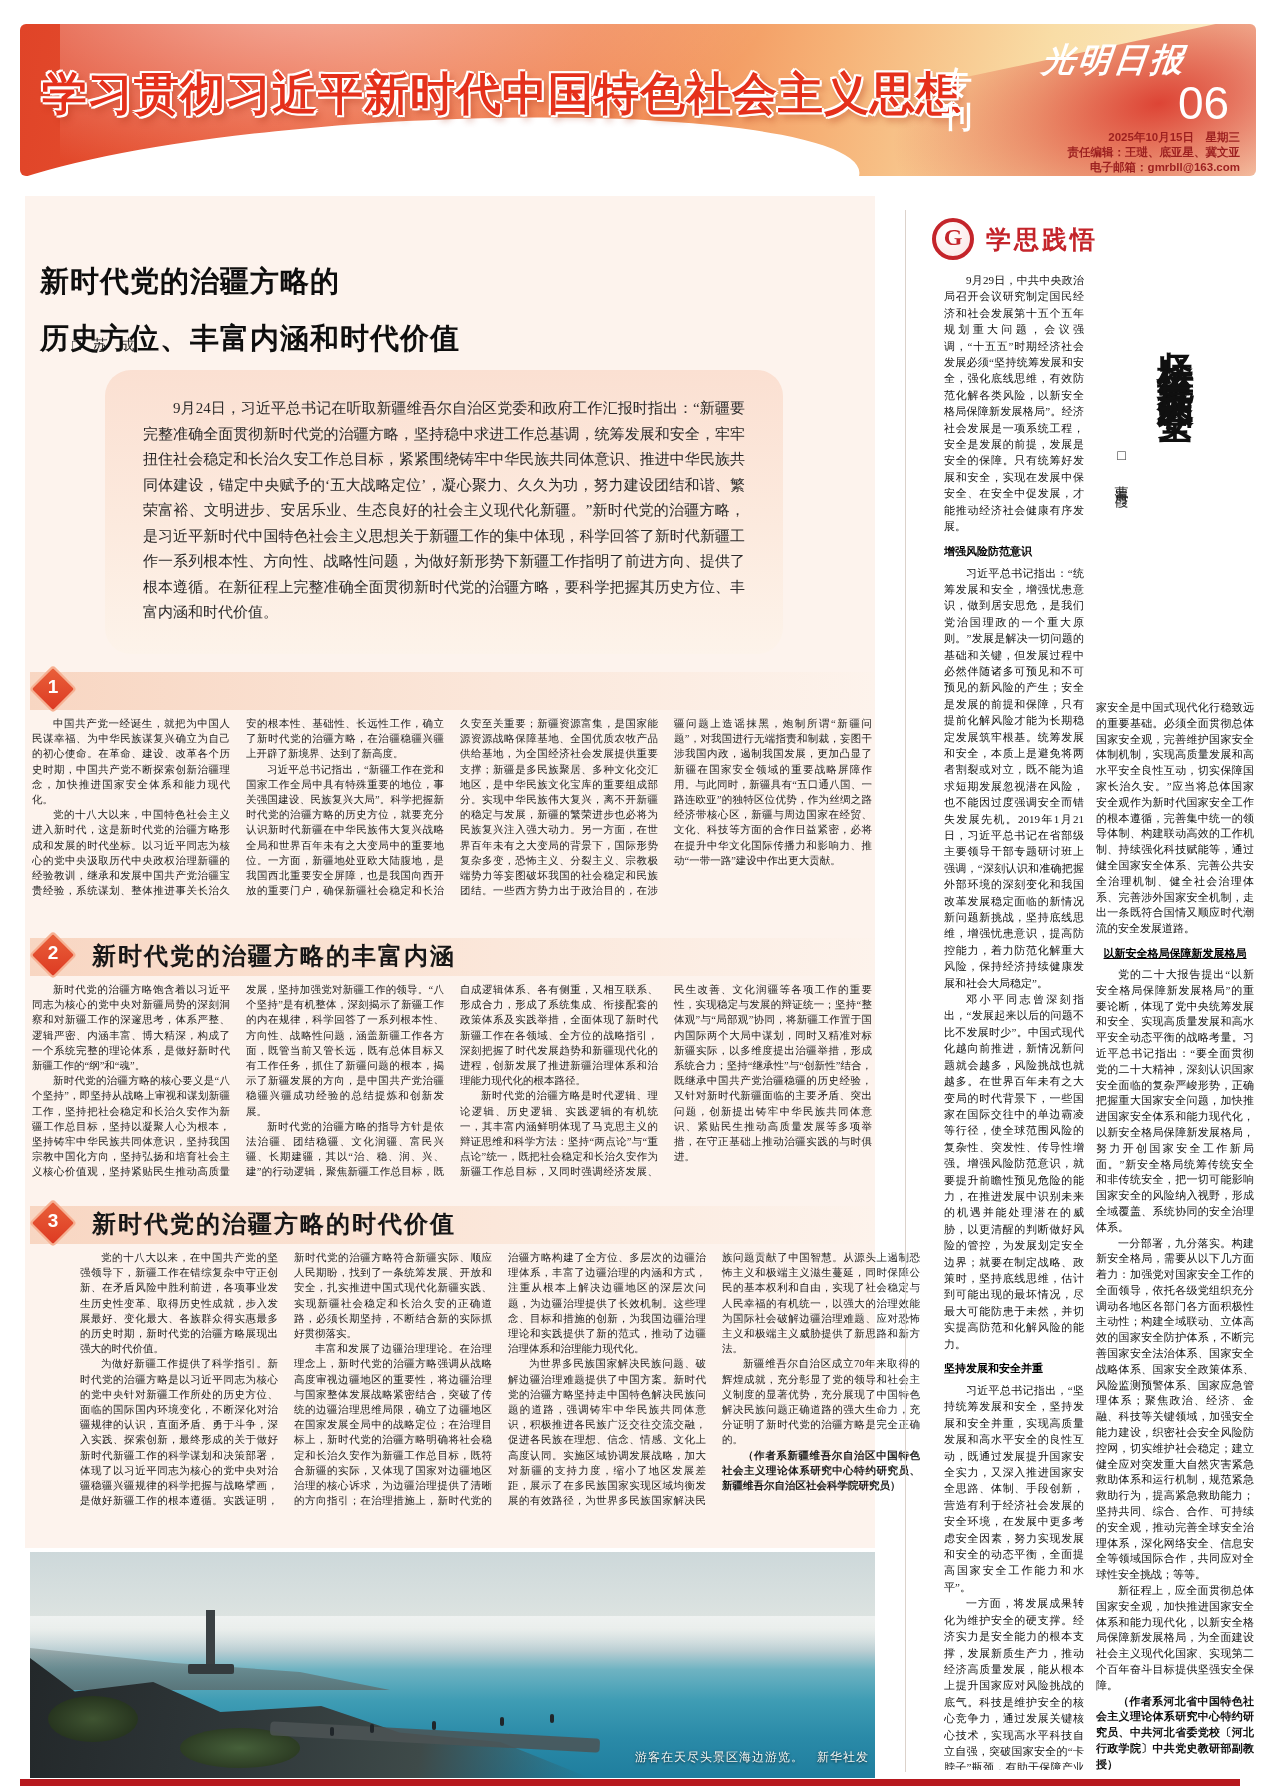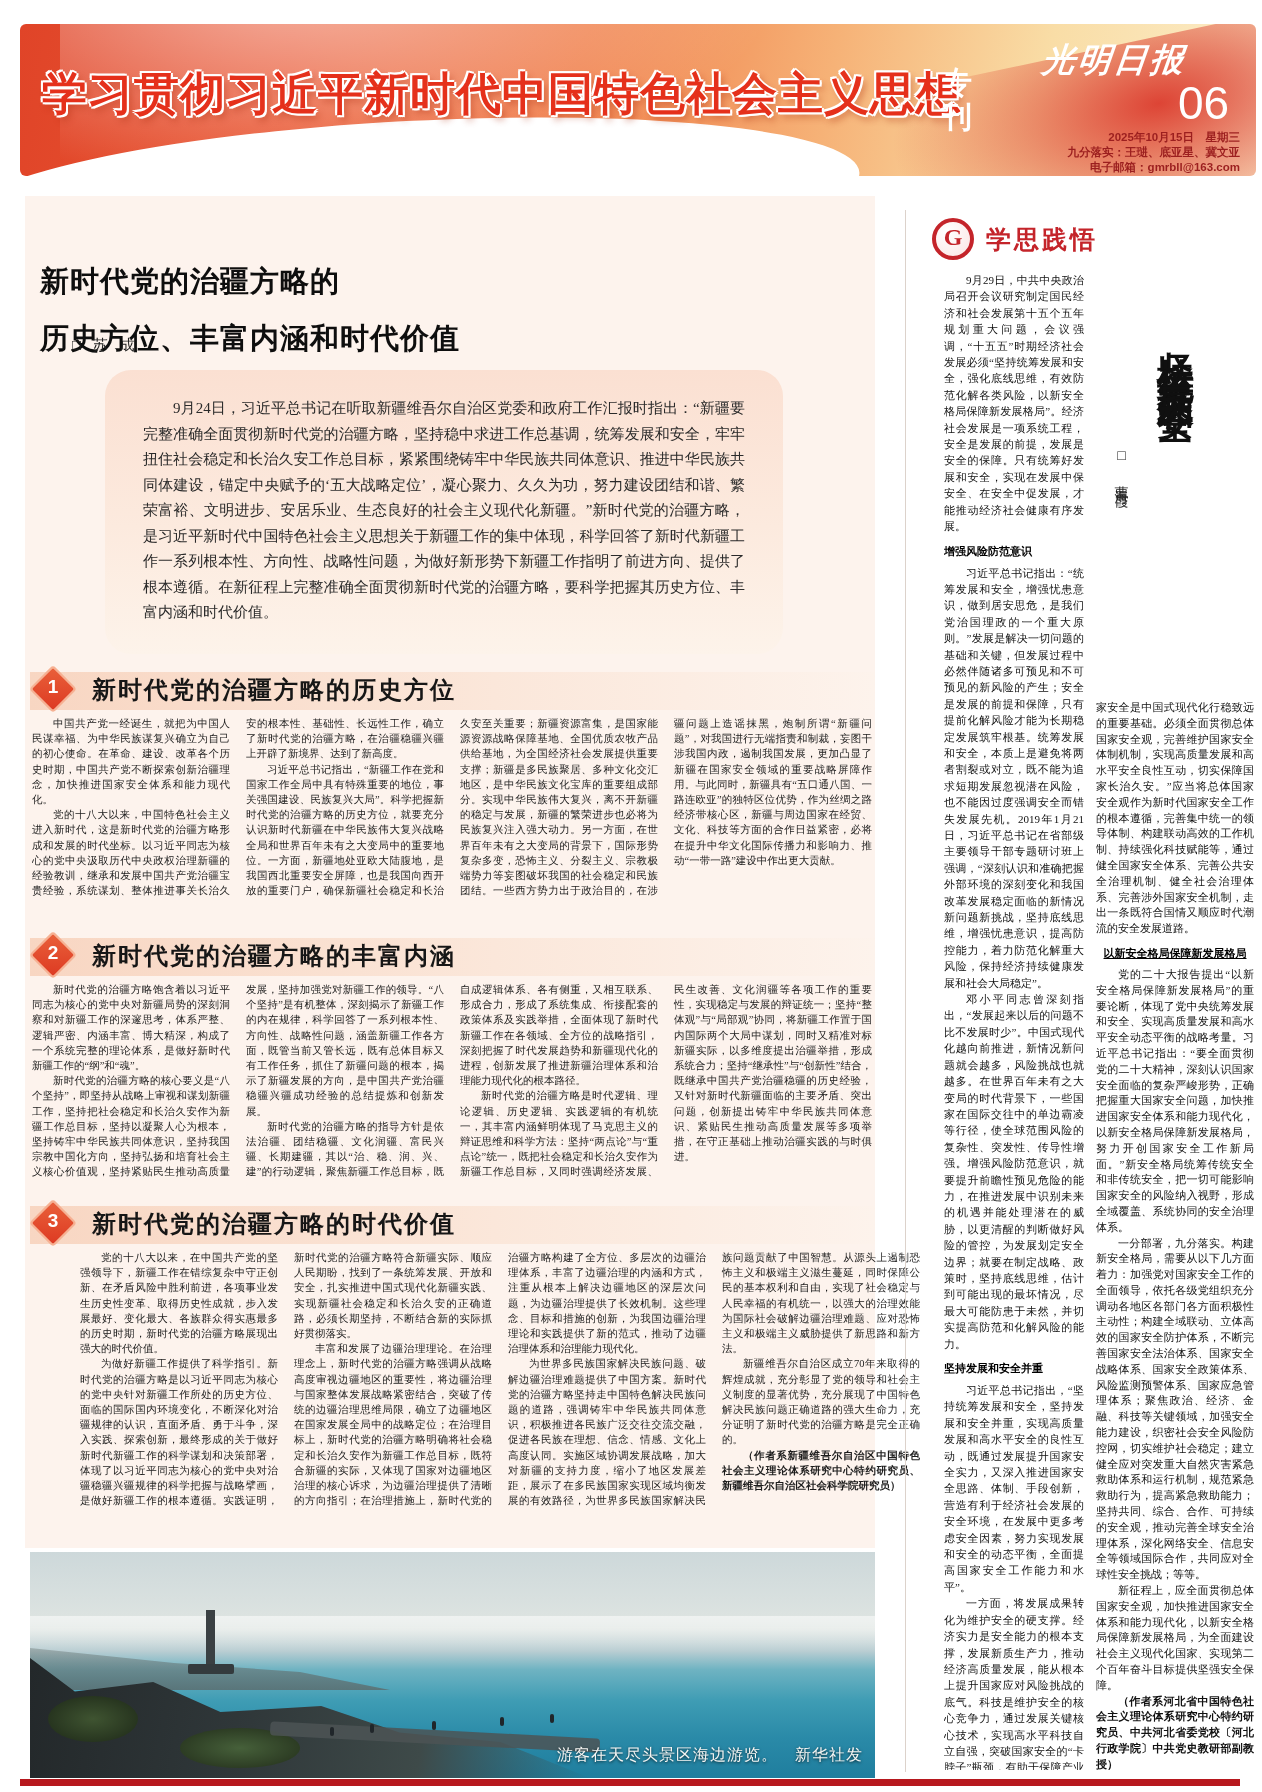--- a/index.html
+++ b/index.html
@@ -63,21 +63,21 @@
   .photo .rocks{position:absolute;left:0;bottom:0;width:560px;height:120px;
     background:linear-gradient(100deg,#23282a 0%,#30383a 40%,#3e4a49 70%,rgba(62,74,73,0) 100%);
     clip-path:polygon(0 0,8% 28%,22% 20%,34% 45%,52% 40%,66% 62%,84% 70%,100% 100%,0 100%);}
   .photo .shrub1{position:absolute;left:18px;bottom:36px;width:90px;height:46px;border-radius:50%;
     background:radial-gradient(ellipse,#3f5431,#27351f 70%);}
   .photo .shrub2{position:absolute;left:150px;bottom:10px;width:120px;height:40px;border-radius:50%;
     background:radial-gradient(ellipse,#46603a,#2b3a22 75%);}
   .photo .walkway{position:absolute;left:240px;bottom:34px;width:330px;height:14px;background:#4c5355;
     transform:rotate(3deg);border-radius:4px;opacity:.85;}
   .photo .person{position:absolute;width:4px;height:9px;background:#20262a;border-radius:2px;}
-  .photo .caption{position:absolute;right:12px;bottom:12px;font-size:16px;letter-spacing:1px;
+  .photo .caption{position:absolute;right:6px;bottom:12px;font-size:12px;letter-spacing:1px;
     color:#f6f6f4;text-shadow:0 1px 3px rgba(0,0,0,.75);}
   
   .divider-v{position:absolute;left:905px;top:210px;width:1px;height:1562px;background:#dcd2cb;}
   .sidebar-badge{position:absolute;left:932px;top:218px;display:flex;align-items:center;}
   .badge-g{width:34px;height:34px;border:4px solid #c4242a;border-radius:50%;color:#c4242a;
     font-family:"Liberation Serif",serif;font-weight:bold;font-size:24px;line-height:30px;text-align:center;
     background:radial-gradient(circle at 35% 30%,#fff,#fbe4e2);}
   .badge-text{margin-left:12px;font-family:"Liberation Sans",sans-serif;font-weight:bold;
     font-size:25px;color:#c4242a;letter-spacing:3px;}
   .side-col{position:absolute;text-align:justify;color:#111;overflow:hidden;}
@@ -106,41 +106,40 @@
     <div class="swoosh"></div>
     <div class="banner-title">学习贯彻习近平新时代中国特色社会主义思想</div>
     <div class="banner-tag">
       <div>专</div>
       <div>刊</div>
     </div>
     <div class="paper-name">光明日报</div>
     <div class="page-number">06</div>
     <div class="masthead-info">
       <div>2025年10月15日　星期三</div>
-      <div>九分落实：王琎、底亚星、冀文亚</div>
+      <div>责任编辑：王琎、底亚星、冀文亚</div>
       <div>电子邮箱：gmrbll@163.com</div>
     </div>
   </div>
 
   <div class="article-bg"></div>
 
   <div class="headline">
     <div>新时代党的治疆方略的</div>
     <div>历史方位、丰富内涵和时代价值</div>
   </div>
   <div class="author-line">□ 苏  成</div>
 
   <div class="intro-box">
     <p>9月24日，习近平总书记在听取新疆维吾尔自治区党委和政府工作汇报时指出：“新疆要完整准确全面贯彻新时代党的治疆方略，坚持稳中求进工作总基调，统筹发展和安全，牢牢扭住社会稳定和长治久安工作总目标，紧紧围绕铸牢中华民族共同体意识、推进中华民族共同体建设，锚定中央赋予的‘五大战略定位’，凝心聚力、久久为功，努力建设团结和谐、繁荣富裕、文明进步、安居乐业、生态良好的社会主义现代化新疆。”新时代党的治疆方略，是习近平新时代中国特色社会主义思想关于新疆工作的集中体现，科学回答了新时代新疆工作一系列根本性、方向性、战略性问题，为做好新形势下新疆工作指明了前进方向、提供了根本遵循。在新征程上完整准确全面贯彻新时代党的治疆方略，要科学把握其历史方位、丰富内涵和时代价值。</p>
   </div>
 
   <div class="sec-header" id="sec1-header">
     <div class="sec-diamond"></div>
     <div class="sec-num">1</div>
-    <div class="sec-title">新时代党的治疆方略的历史方位</div>
   </div>
   <div class="sec-body" id="sec1-body">
     <p>中国共产党一经诞生，就把为中国人民谋幸福、为中华民族谋复兴确立为自己的初心使命。在革命、建设、改革各个历史时期，中国共产党不断探索创新治疆理念，加快推进国家安全体系和能力现代化。</p>
     <p>党的十八大以来，中国特色社会主义进入新时代，这是新时代党的治疆方略形成和发展的时代坐标。以习近平同志为核心的党中央汲取历代中央政权治理新疆的经验教训，继承和发展中国共产党治疆宝贵经验，系统谋划、整体推进事关长治久安的根本性、基础性、长远性工作，确立了新时代党的治疆方略，在治疆稳疆兴疆上开辟了新境界、达到了新高度。</p>
     <p>习近平总书记指出，“新疆工作在党和国家工作全局中具有特殊重要的地位，事关强国建设、民族复兴大局”。科学把握新时代党的治疆方略的历史方位，就要充分认识新时代新疆在中华民族伟大复兴战略全局和世界百年未有之大变局中的重要地位。一方面，新疆地处亚欧大陆腹地，是我国西北重要安全屏障，也是我国向西开放的重要门户，确保新疆社会稳定和长治久安至关重要；新疆资源富集，是国家能源资源战略保障基地、全国优质农牧产品供给基地，为全国经济社会发展提供重要支撑；新疆是多民族聚居、多种文化交汇地区，是中华民族文化宝库的重要组成部分。实现中华民族伟大复兴，离不开新疆的稳定与发展，新疆的繁荣进步也必将为民族复兴注入强大动力。另一方面，在世界百年未有之大变局的背景下，国际形势复杂多变，恐怖主义、分裂主义、宗教极端势力等妄图破坏我国的社会稳定和民族团结。一些西方势力出于政治目的，在涉疆问题上造谣抹黑，炮制所谓“新疆问题”，对我国进行无端指责和制裁，妄图干涉我国内政，遏制我国发展，更加凸显了新疆在国家安全领域的重要战略屏障作用。与此同时，新疆具有“五口通八国、一路连欧亚”的独特区位优势，作为丝绸之路经济带核心区，新疆与周边国家在经贸、文化、科技等方面的合作日益紧密，必将在提升中华文化国际传播力和影响力、推动“一带一路”建设中作出更大贡献。</p>
   </div>
 
   <div class="sec-header" id="sec2-header">
     <div class="sec-diamond"></div>
     <div class="sec-num">2</div>

